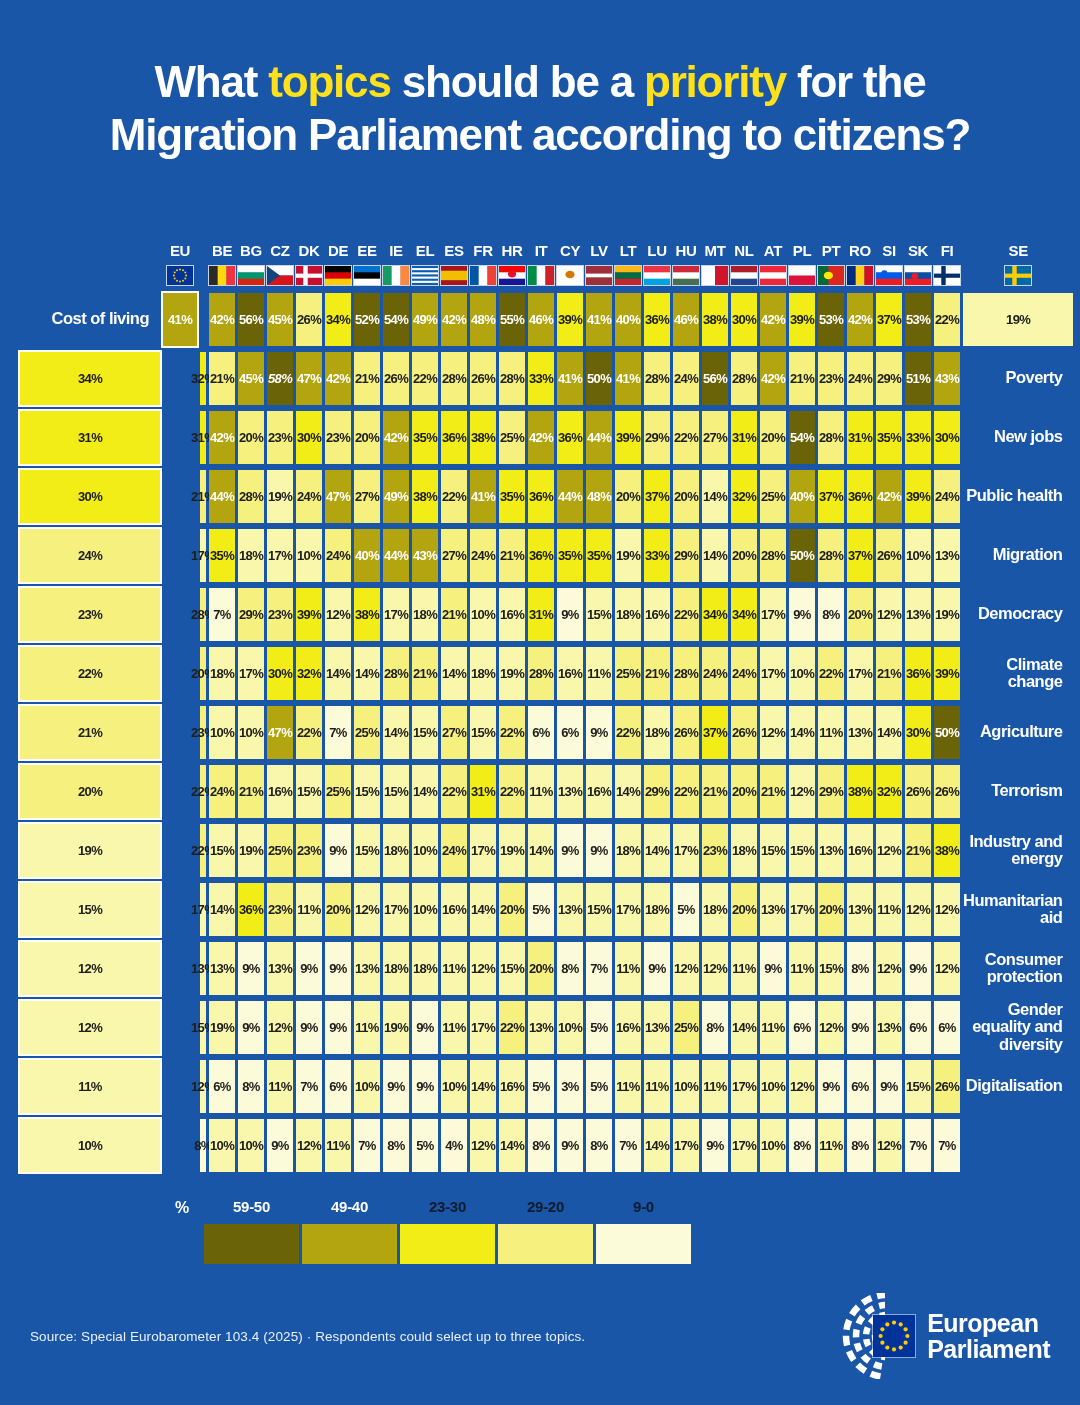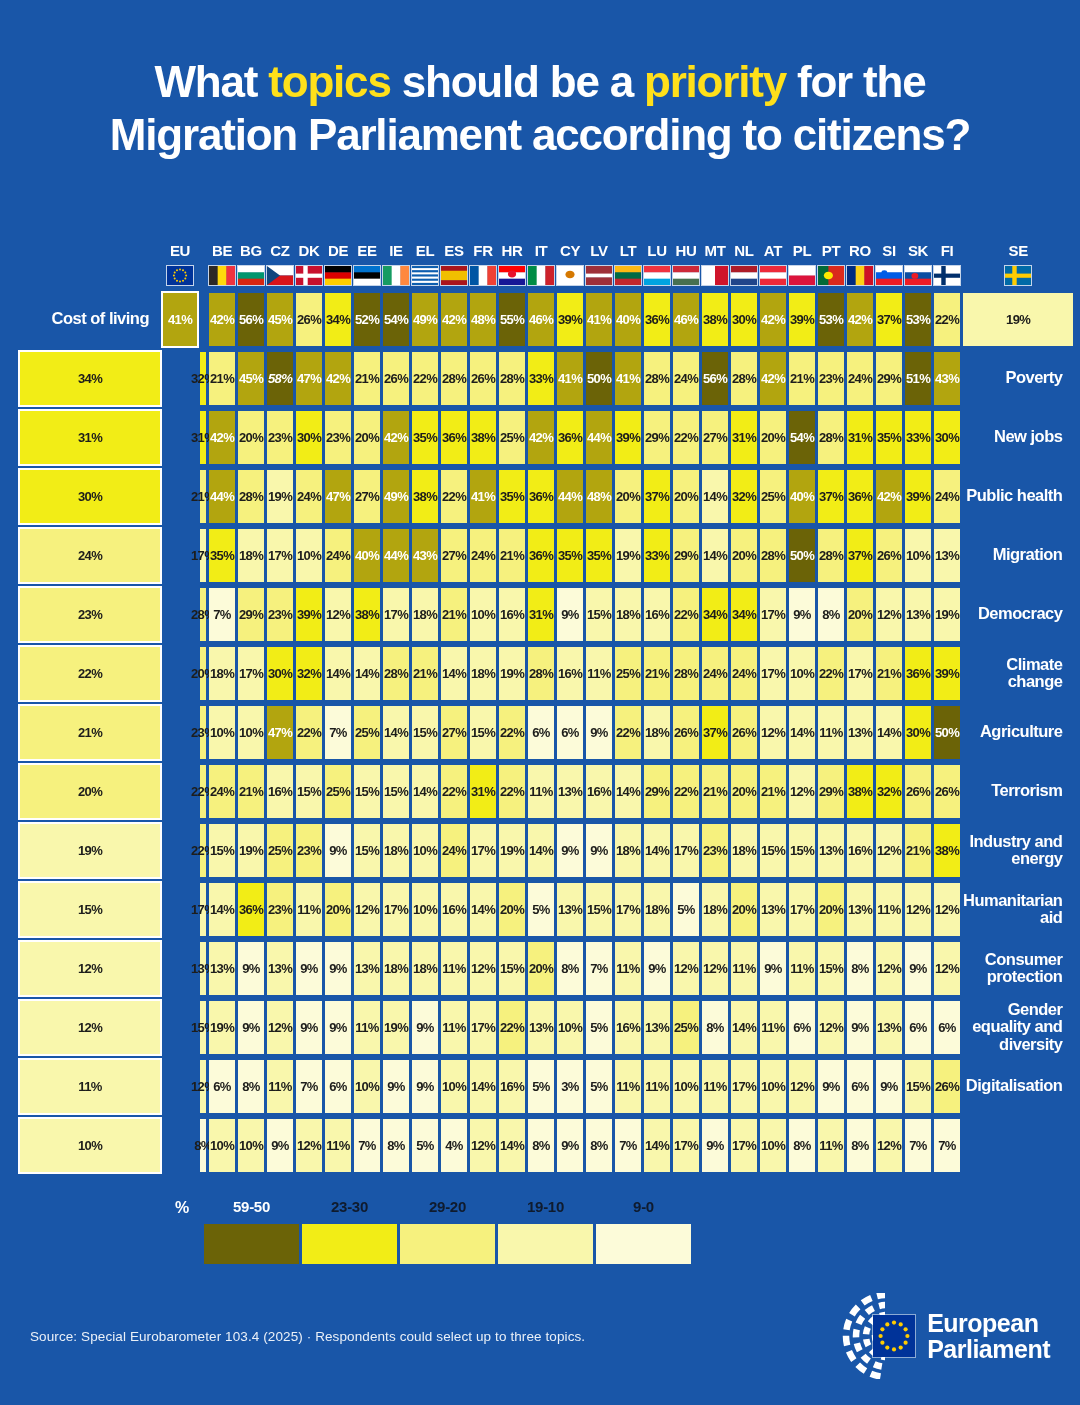--- a/index.html
+++ b/index.html
@@ -742,30 +742,30 @@
       <div class="cell" style="background: rgb(252, 251, 217); color: rgb(29, 29, 27);">7%</div>
     </div>
 
   <div class="legend" id="legend">
       <div class="legend-pct">%</div>
       <div class="band">
         <div class="blabel" style="color: rgb(255, 255, 255);">59-50</div>
         <div class="swatch" style="background: rgb(107, 99, 7);"></div>
       </div>
       <div class="band">
+        <div class="blabel" style="color: rgb(255, 255, 255);">49-40</div>
+        <div class="swatch" style="background: rgb(178, 165, 15);"></div>
+      </div>
+      <div class="band">
         <div class="blabel" style="color: rgb(15, 27, 46);">23-30</div>
         <div class="swatch" style="background: rgb(242, 237, 22);"></div>
       </div>
       <div class="band">
         <div class="blabel" style="color: rgb(15, 27, 46);">29-20</div>
         <div class="swatch" style="background: rgb(246, 241, 126);"></div>
-      </div>
-      <div class="band">
-        <div class="blabel" style="color: rgb(15, 27, 46);">19-10</div>
-        <div class="swatch" style="background: rgb(249, 247, 172);"></div>
       </div>
       <div class="band">
         <div class="blabel" style="color: rgb(15, 27, 46);">9-0</div>
         <div class="swatch" style="background: rgb(252, 251, 217);"></div>
       </div>
     </div>
 
   <div class="footer">
     <div class="source">Source: Special Eurobarometer 103.4 (2025) · Respondents could select up to three topics.</div>
     <div class="logo">

